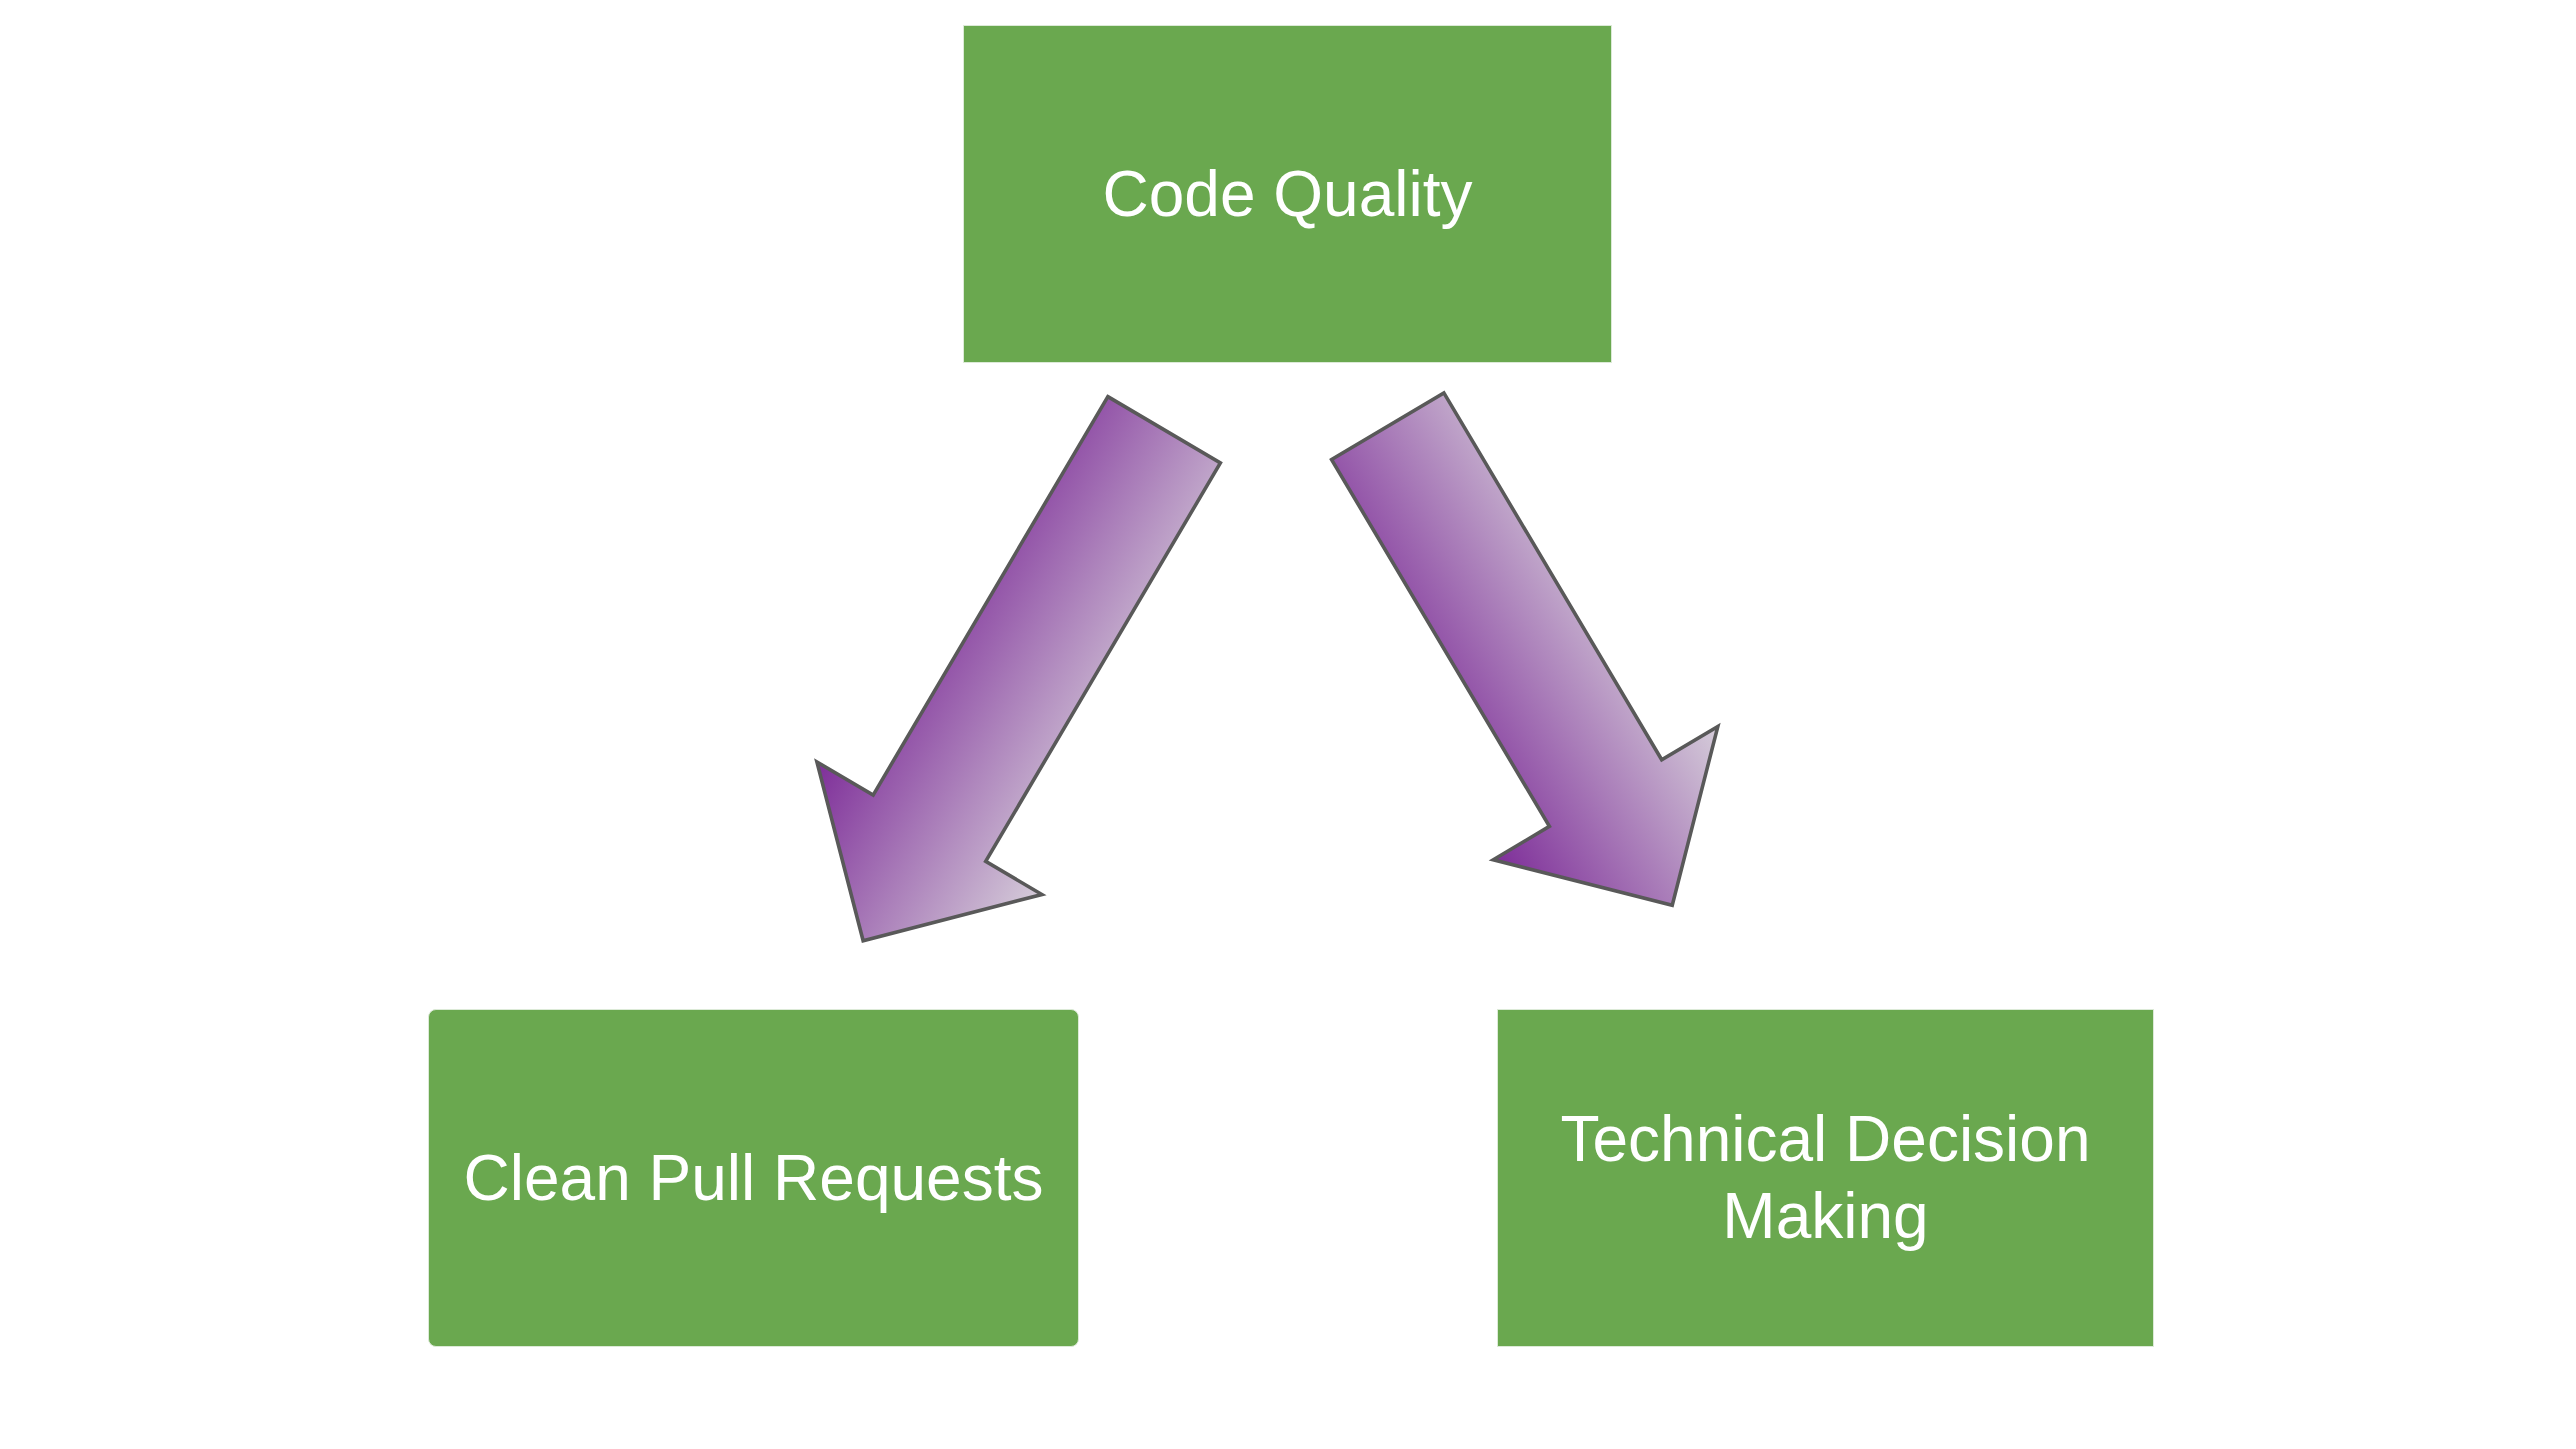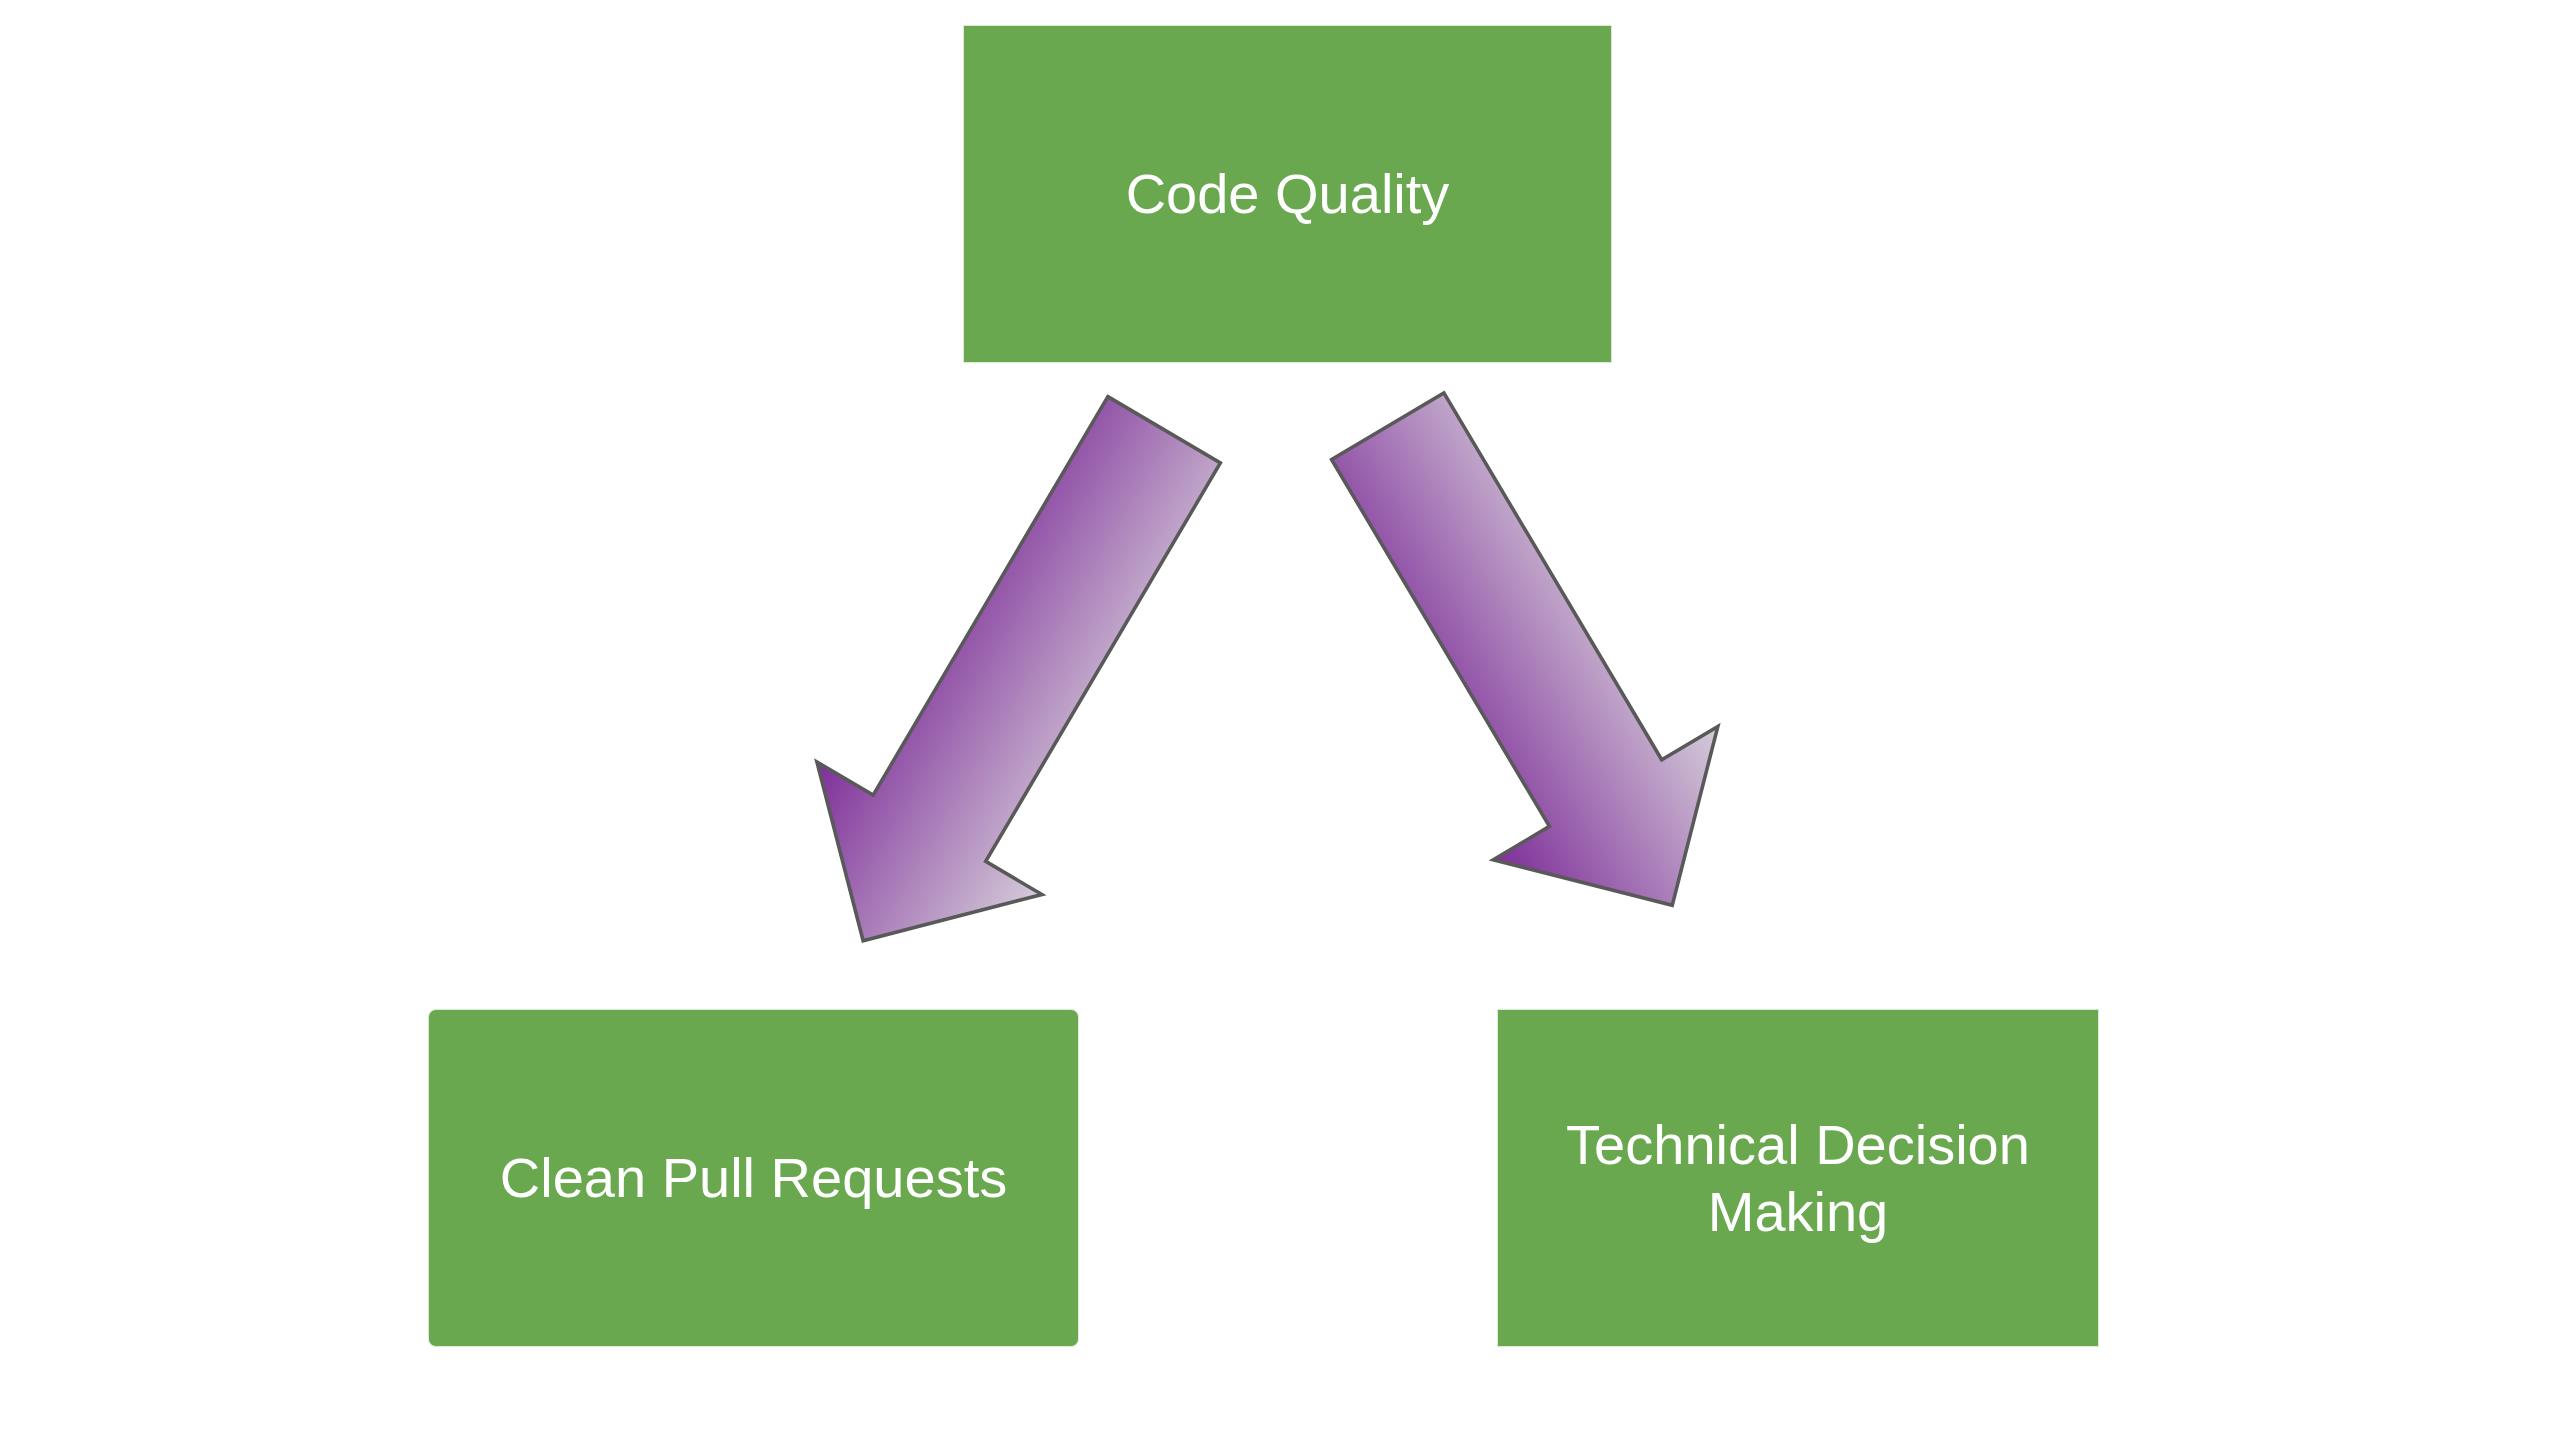--- a/index.html
+++ b/index.html
@@ -24,41 +24,41 @@
     display: block;
   }
   .node {
     position: absolute;
     display: flex;
     align-items: center;
     justify-content: center;
     text-align: center;
     box-sizing: border-box;
     border: 1.8px solid transparent;
-    font-size: 56px;
+    font-size: 64px;
     font-weight: 400;
     line-height: 1.2;
     padding: 12px 18px;
   }
   #node-code-quality {
     left: 963px;
     top: 25px;
     width: 649px;
     height: 338px;
   }
   #node-clean-pull-requests {
     left: 428px;
     top: 1009px;
     width: 651px;
     height: 338px;
   }
   #node-technical-decision-making {
     left: 1497px;
     top: 1009px;
-    width: 602px;
+    width: 657px;
     height: 338px;
   }
   #node-technical-decision-making .node-label {
     max-width: 590px;
   }
   .node-label {
     display: inline-block;
   }
 </style>
 </head>

